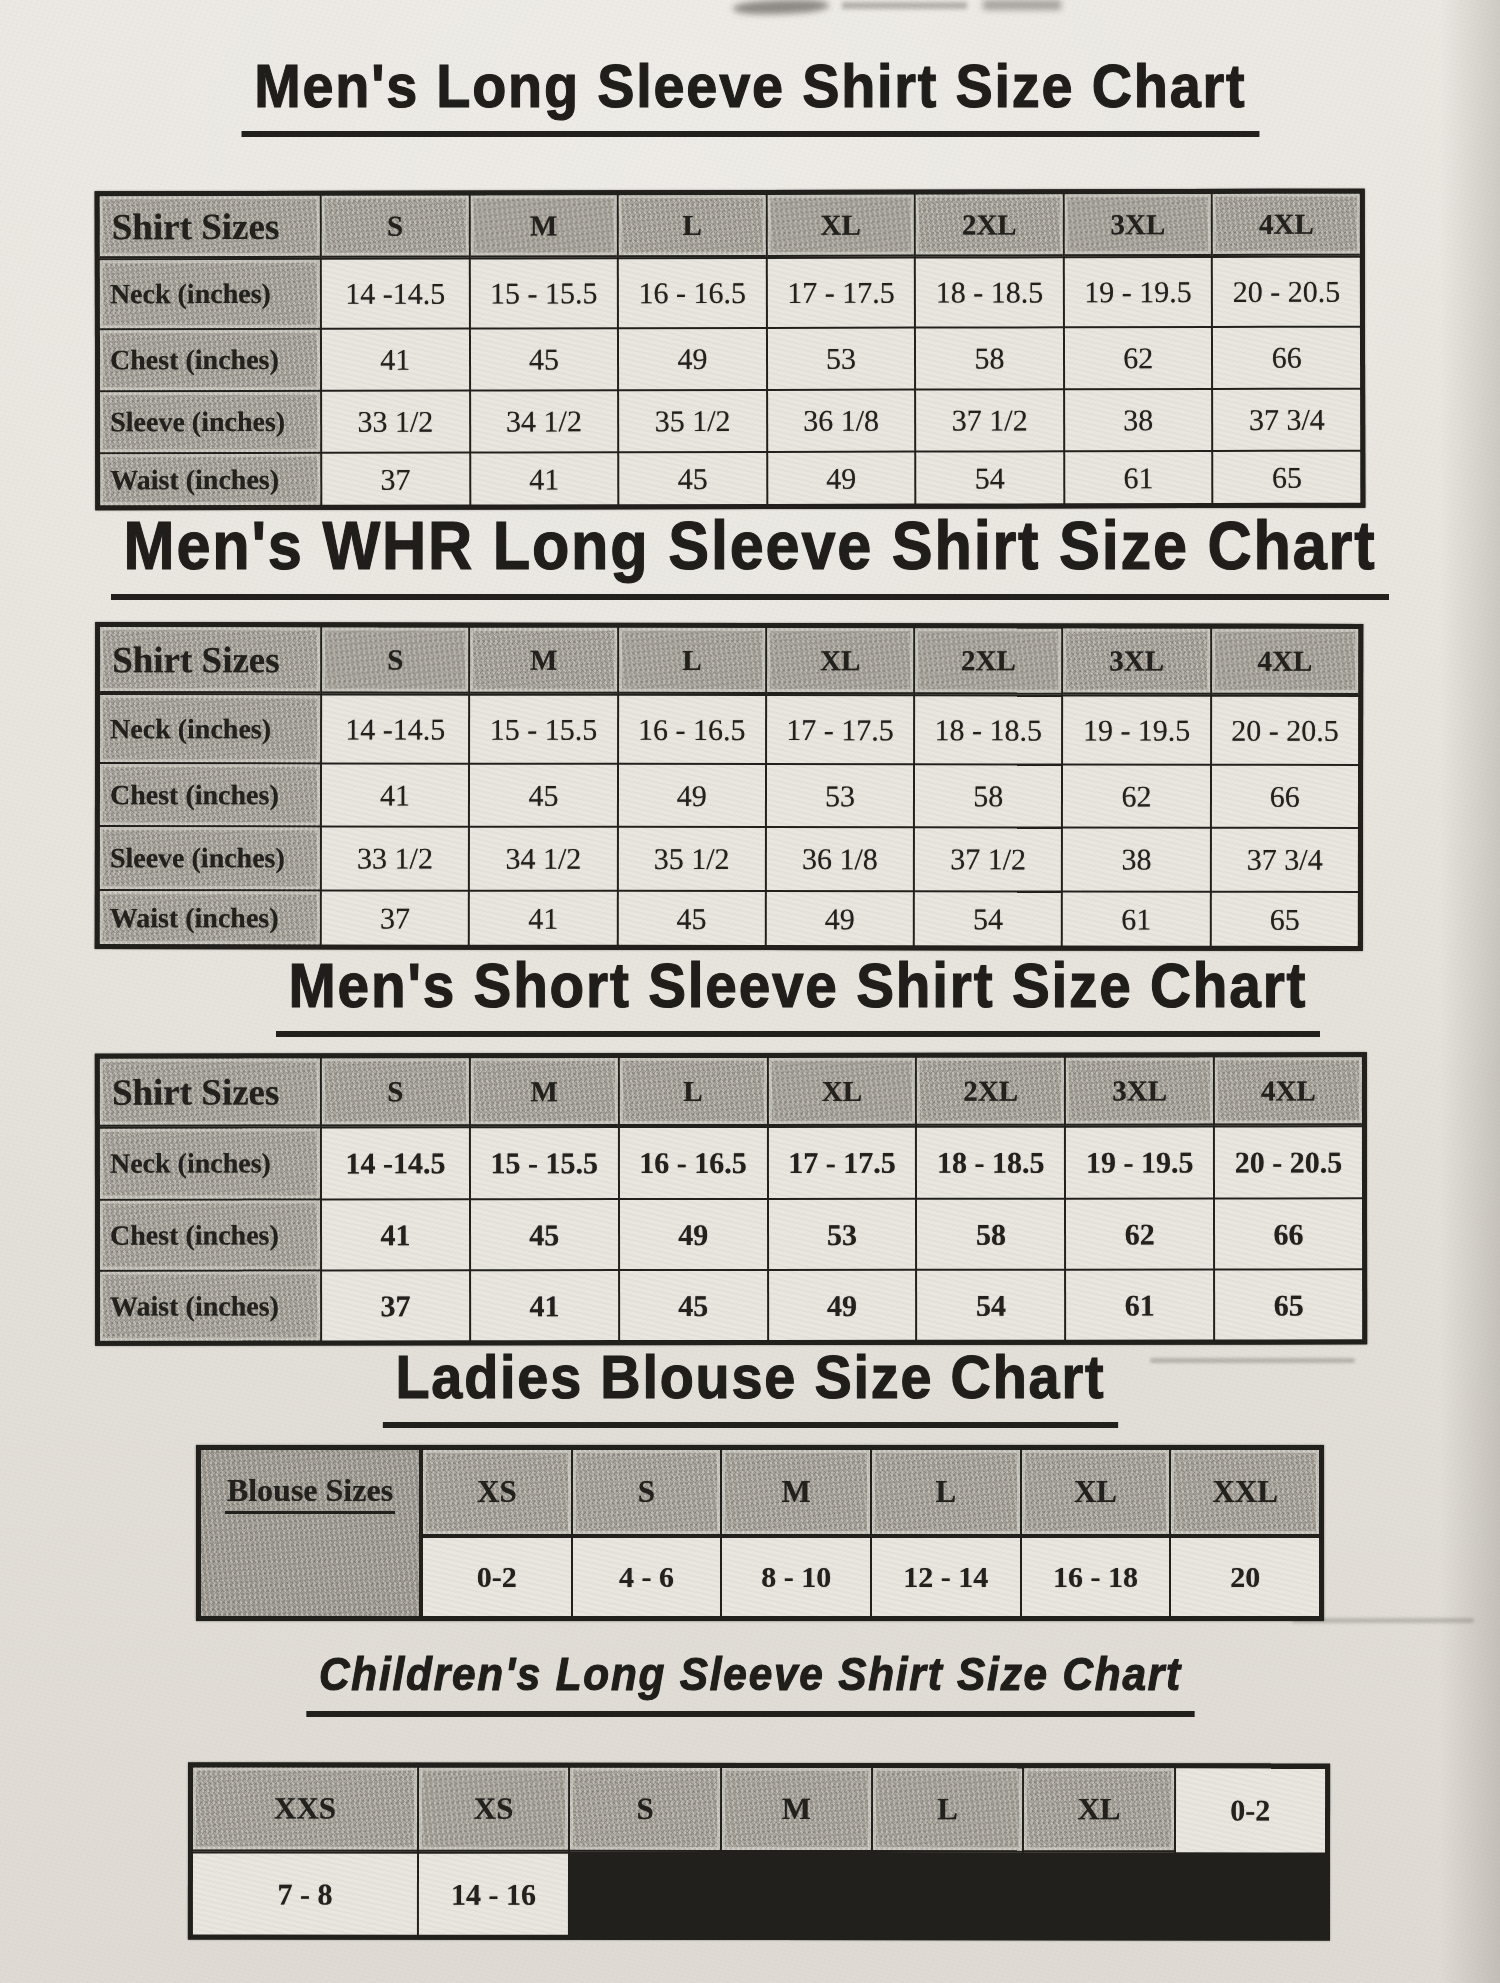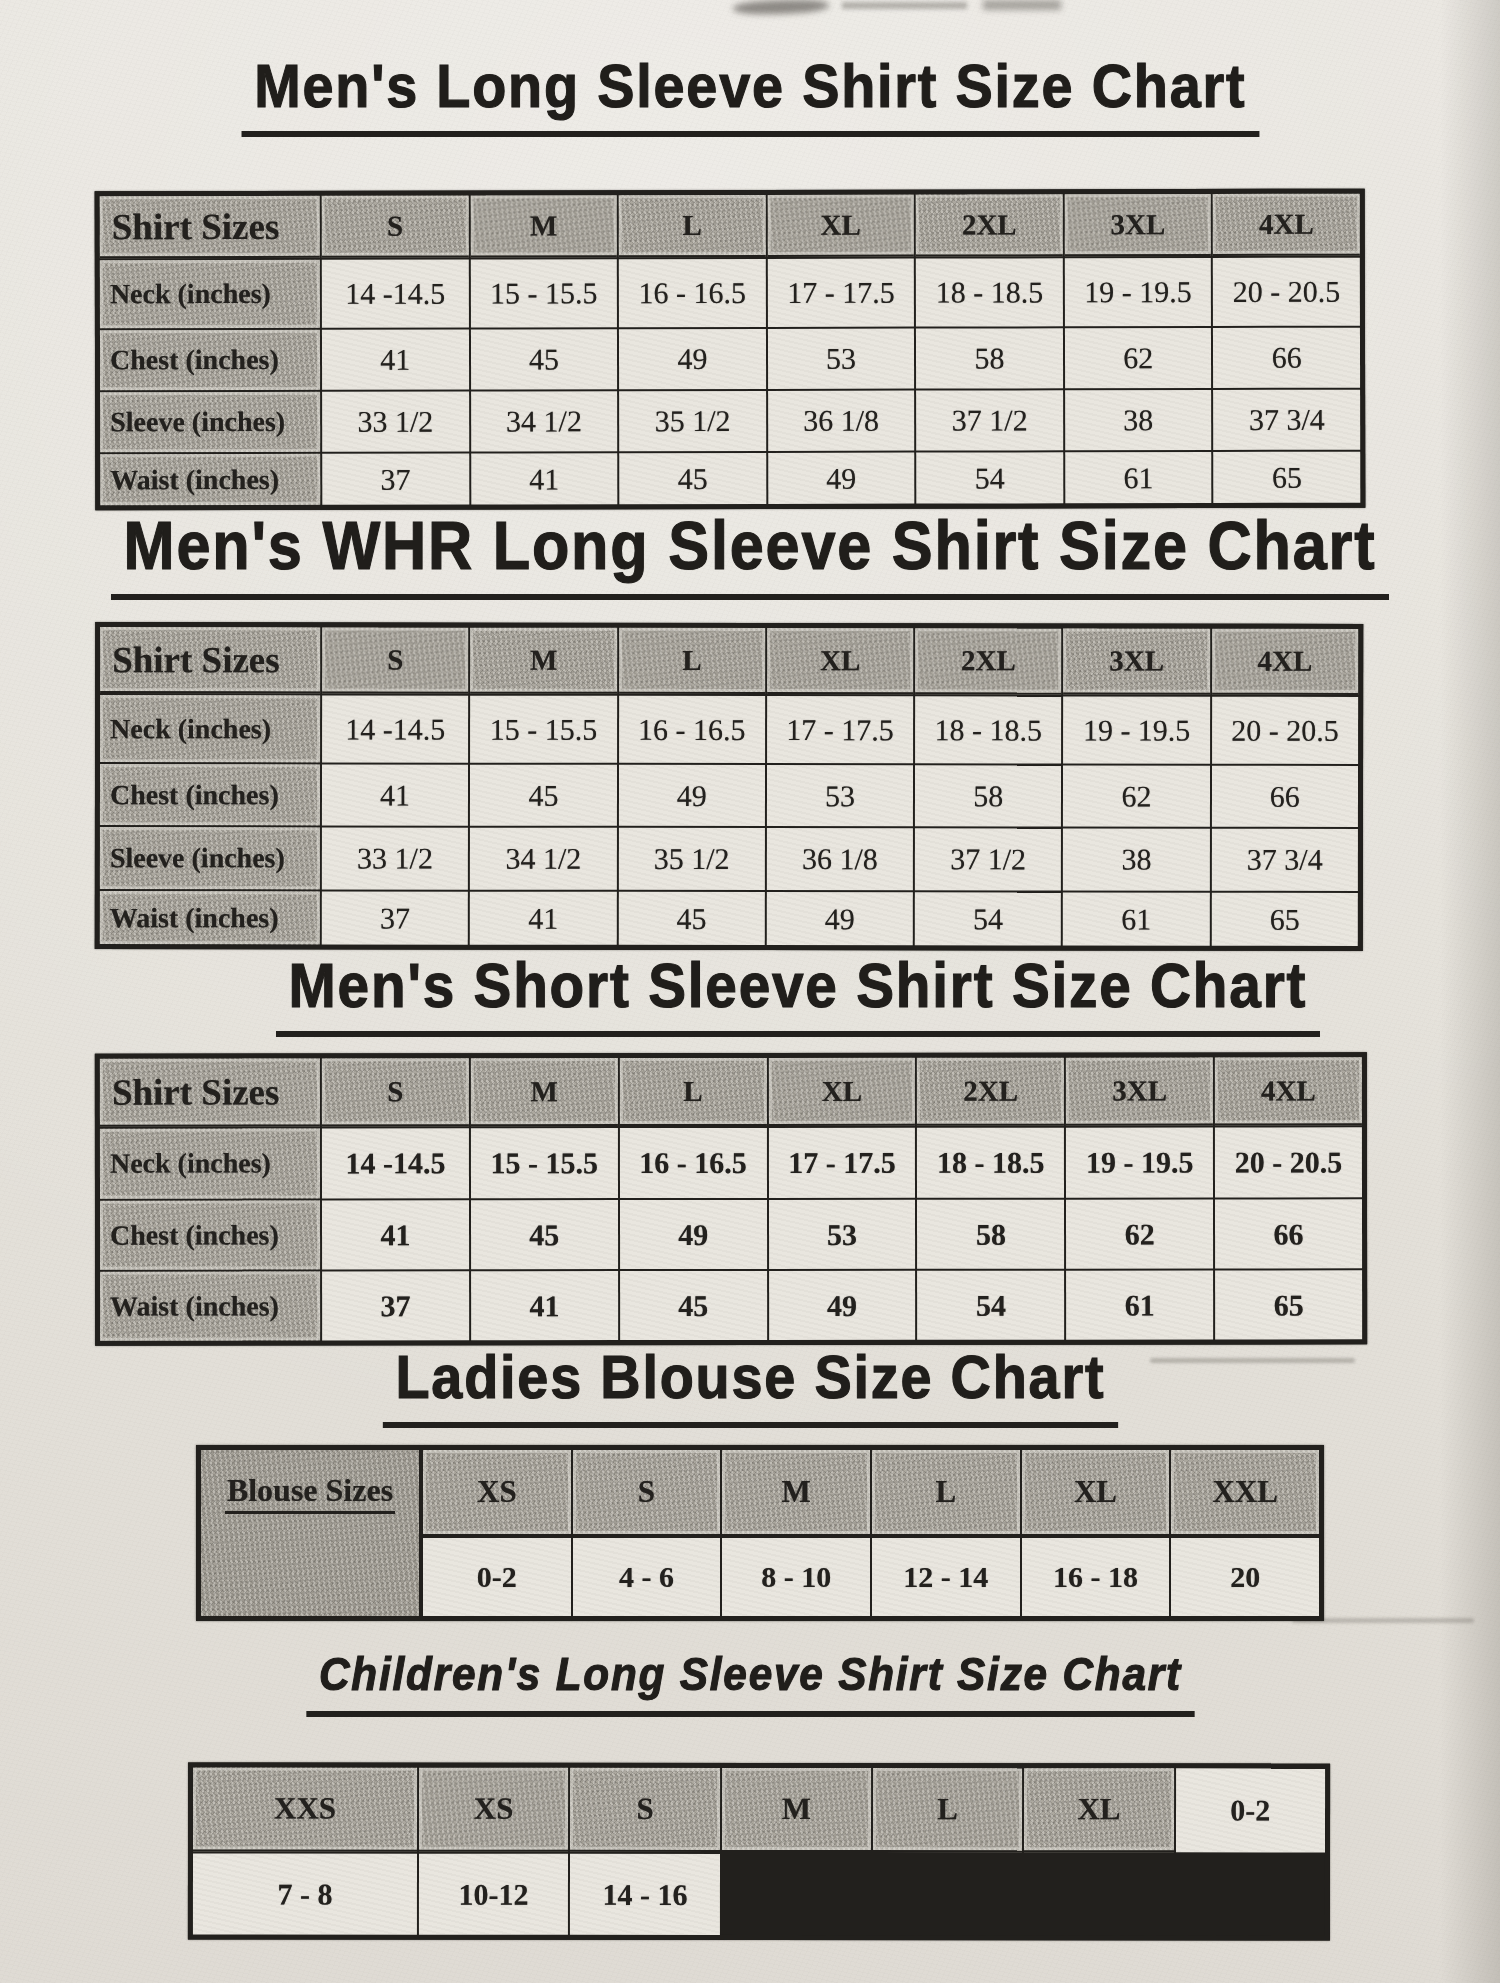--- a/index.html
+++ b/index.html
@@ -508,20 +508,17 @@
       <div class="cell head col">
         <span class="ct">XL</span>
       </div>
       <div class="cell val">
         <span class="ct">0-2</span>
       </div>
       <div class="cell val">
         <span class="ct">7 - 8</span>
       </div>
       <div class="cell val">
-        <span class="ct">10-12</span>
-      </div>
-      <div class="cell val">
         <span class="ct">14 - 16</span>
       </div>
     </div>
 
 </div>
 
 </body></html>

